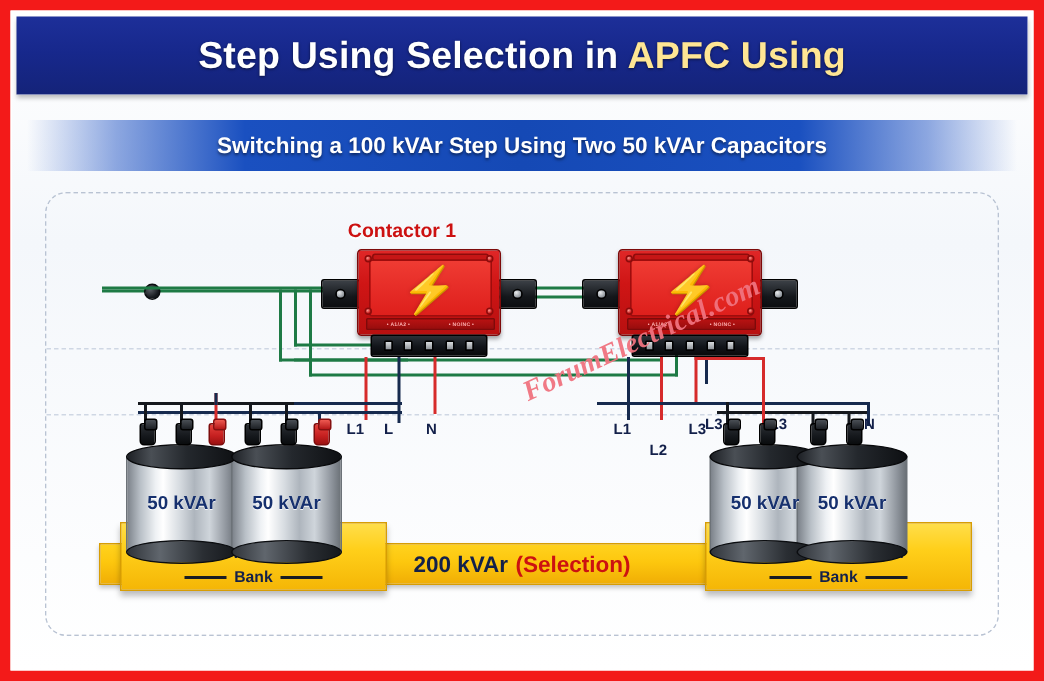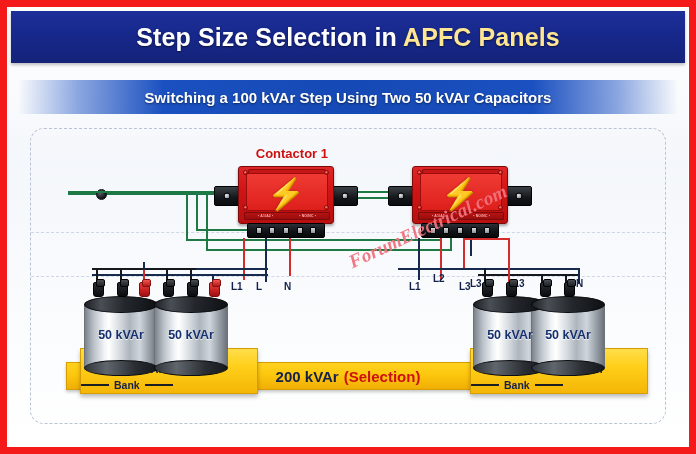--- a/index.html
+++ b/index.html
@@ -93,21 +93,21 @@
   }
   .relay-dot {
     position:absolute; left:96px; top:189px; width:11px; height:11px;
     border-radius:50%; background: radial-gradient(circle at 35% 32%,#5b5f66 0%,#15181d 65%);
     border:1px solid #0b0d10;
   }
 
   
   .contactor-label {
     position:absolute; font-size:13px; font-weight:bold; color:#cc1111;
-    text-align:right; white-space:nowrap;
+    text-align:center; white-space:nowrap;
     text-shadow: 0 1px 0 rgba(255,255,255,.7);
   }
   .contactor { position:absolute; }
   .ct-body {
     position:absolute; left:24px; top:0; width:96px; height:58px;
     background: linear-gradient(180deg,#e02727 0%,#cf1515 40%,#b81010 100%);
     border:1px solid #7d0a0a; border-radius:3px;
     box-shadow: 0 2px 3px rgba(0,0,0,.35);
   }
   .ct-screen {
@@ -231,21 +231,21 @@
   }
   .pad-l { left:80px; width:178px; }
   .pad-r { left:470px; width:178px; }
   .pad-label {
     position:absolute; left:0; bottom:18px; width:100%;
     text-align:center; font-size:10.5px; font-weight:bold; color:#13204a;
     white-space:nowrap;
   }
   .pad-sub {
     position:absolute; left:0; bottom:2px; width:100%;
-    display:flex; align-items:center; justify-content:flex-start; gap:5px;
+    display:flex; align-items:center; justify-content:center; gap:5px;
     font-size:10.5px; font-weight:bold; color:#13204a;
   }
   .pad-sub .rule { display:block; width:28px; height:2px; background:#1a1d22; }
 
   
   .tlabel {
     position:absolute; font-size:10px; font-weight:bold; color:#13204a;
     white-space:nowrap;
   }
 
@@ -261,21 +261,21 @@
 </style>
 </head>
 <body>
 
 <div id="root">
 
   <div class="red-frame"></div>
   <div class="white-inner"></div>
 
   <div class="title-bar">
-    <div class="title-text"><span>Step Size Selection in </span><span class="hl">APFC Panels</span></div>
+    <div class="title-text"><span>Step Using Selection in </span><span class="hl">APFC Using</span></div>
   </div>
 
   <div class="sub-bar">
     <div class="sub-text">Switching a 100 kVAr Step Using Two 50 kVAr Capacitors</div>
   </div>
 
   <div class="diagram"></div>
   <div class="dash-sep" style="top:232px;"></div>
   <div class="dash-sep" style="top:276px;"></div>
 
@@ -364,21 +364,21 @@
   <div class="tlabel" style="left:231px; top:281px;">L1</div>
   <div class="tlabel" style="left:256px; top:281px;">L</div>
   <div class="tlabel" style="left:284px; top:281px;">N</div>
 
   <div class="w wv navy" style="left:418px; top:238px; height:42px;"></div>
   <div class="w wv red" style="left:440px; top:238px; height:42px;"></div>
   <div class="w wv red" style="left:463px; top:238px; height:30px;"></div>
   <div class="w wv navy" style="left:470px; top:238px; height:18px;"></div>
 
   <div class="tlabel" style="left:409px; top:281px;">L1</div>
-  <div class="tlabel" style="left:433px; top:273px;">L2</div>
+  <div class="tlabel" style="left:433px; top:295px;">L2</div>
   <div class="tlabel" style="left:459px; top:281px;">L3</div>
 
   <div class="w wh black" style="left:92px; top:268px; width:112px;"></div>
   <div class="w wh navy" style="left:92px; top:274px; width:176px;"></div>
   <div class="w wh navy" style="left:196px; top:268px; width:72px;"></div>
 
   <div class="w wv black" style="left:96px; top:268px; height:16px;"></div>
   <div class="w wv black" style="left:120px; top:268px; height:16px;"></div>
   <div class="w wv red" style="left:143px; top:262px; height:22px;"></div>
   <div class="w wv navy" style="left:143px; top:262px; height:8px;"></div>

